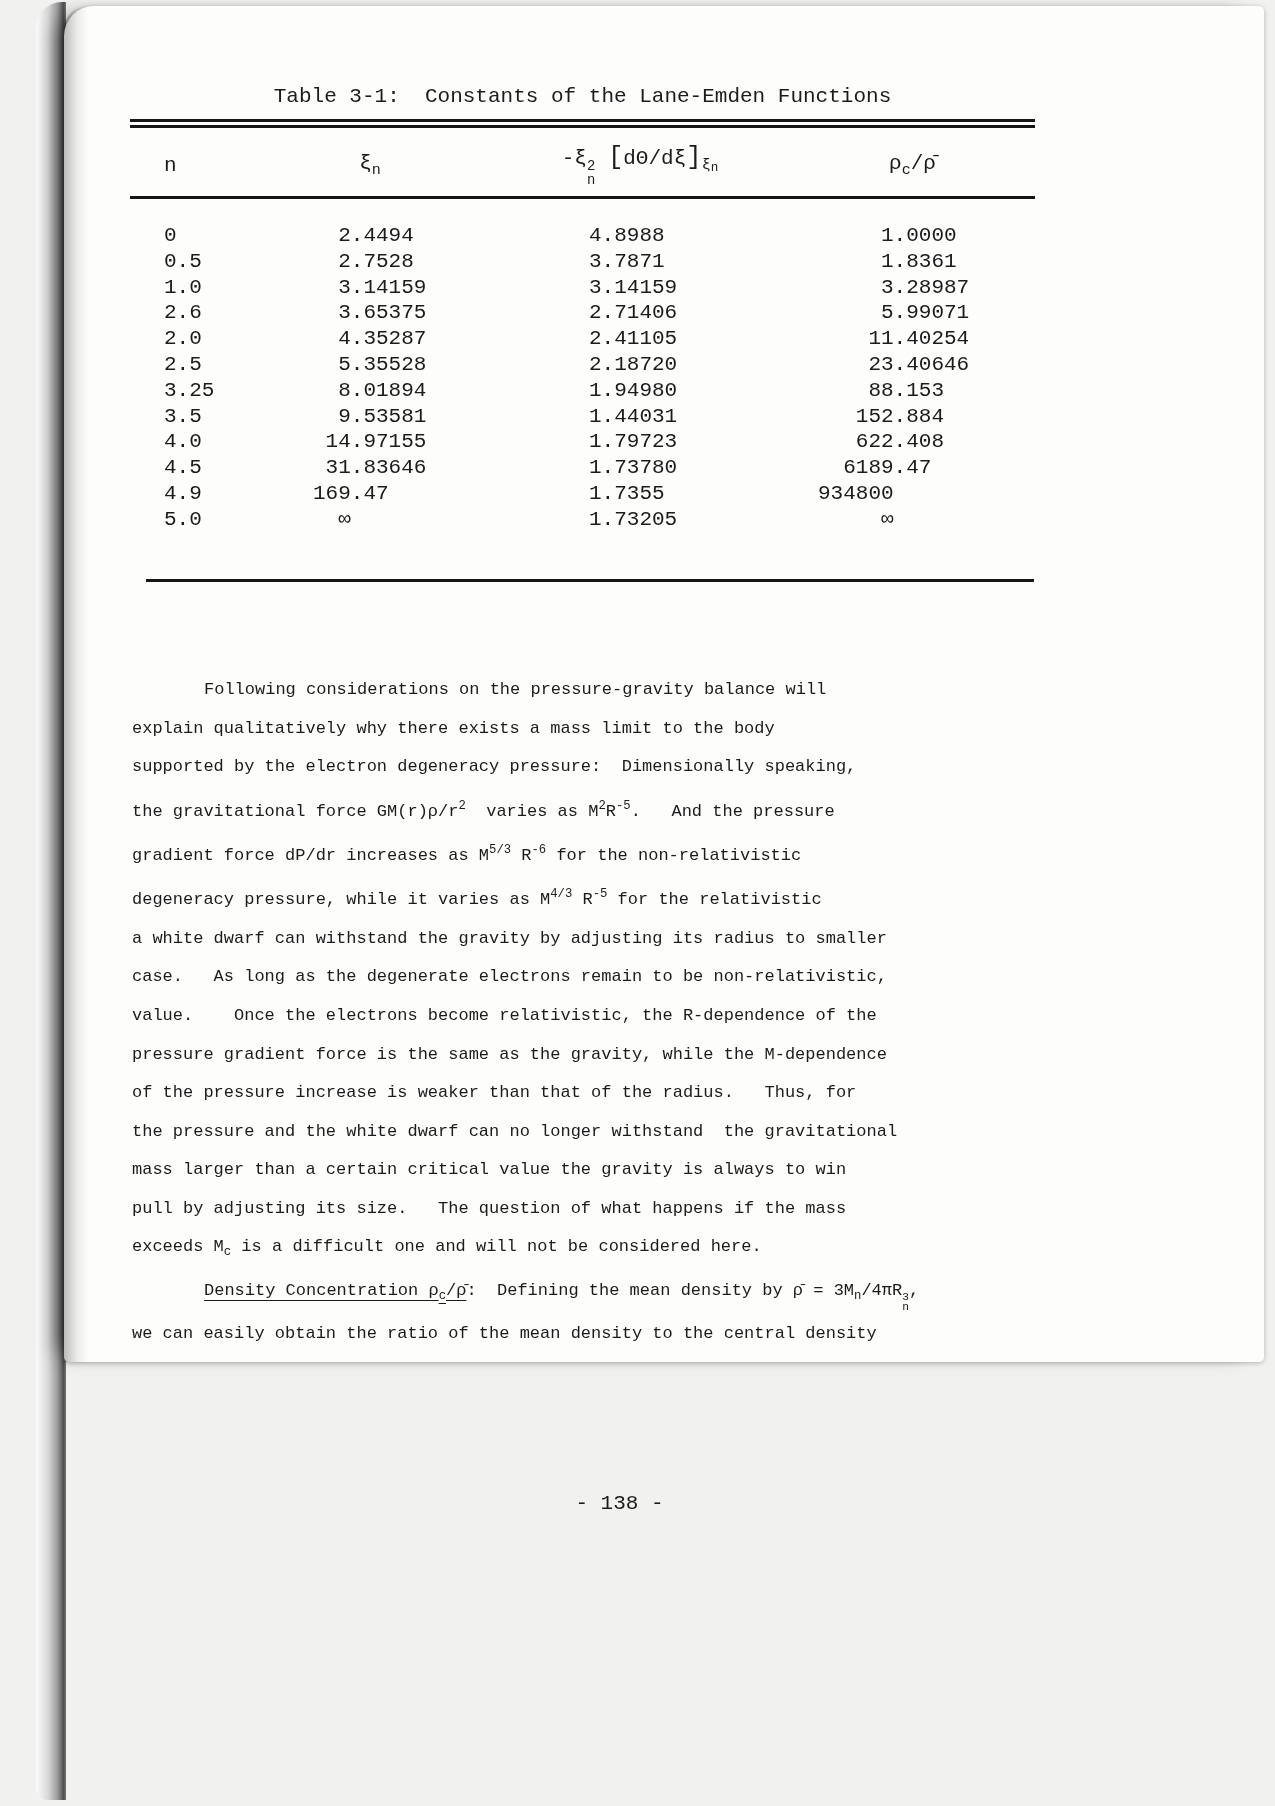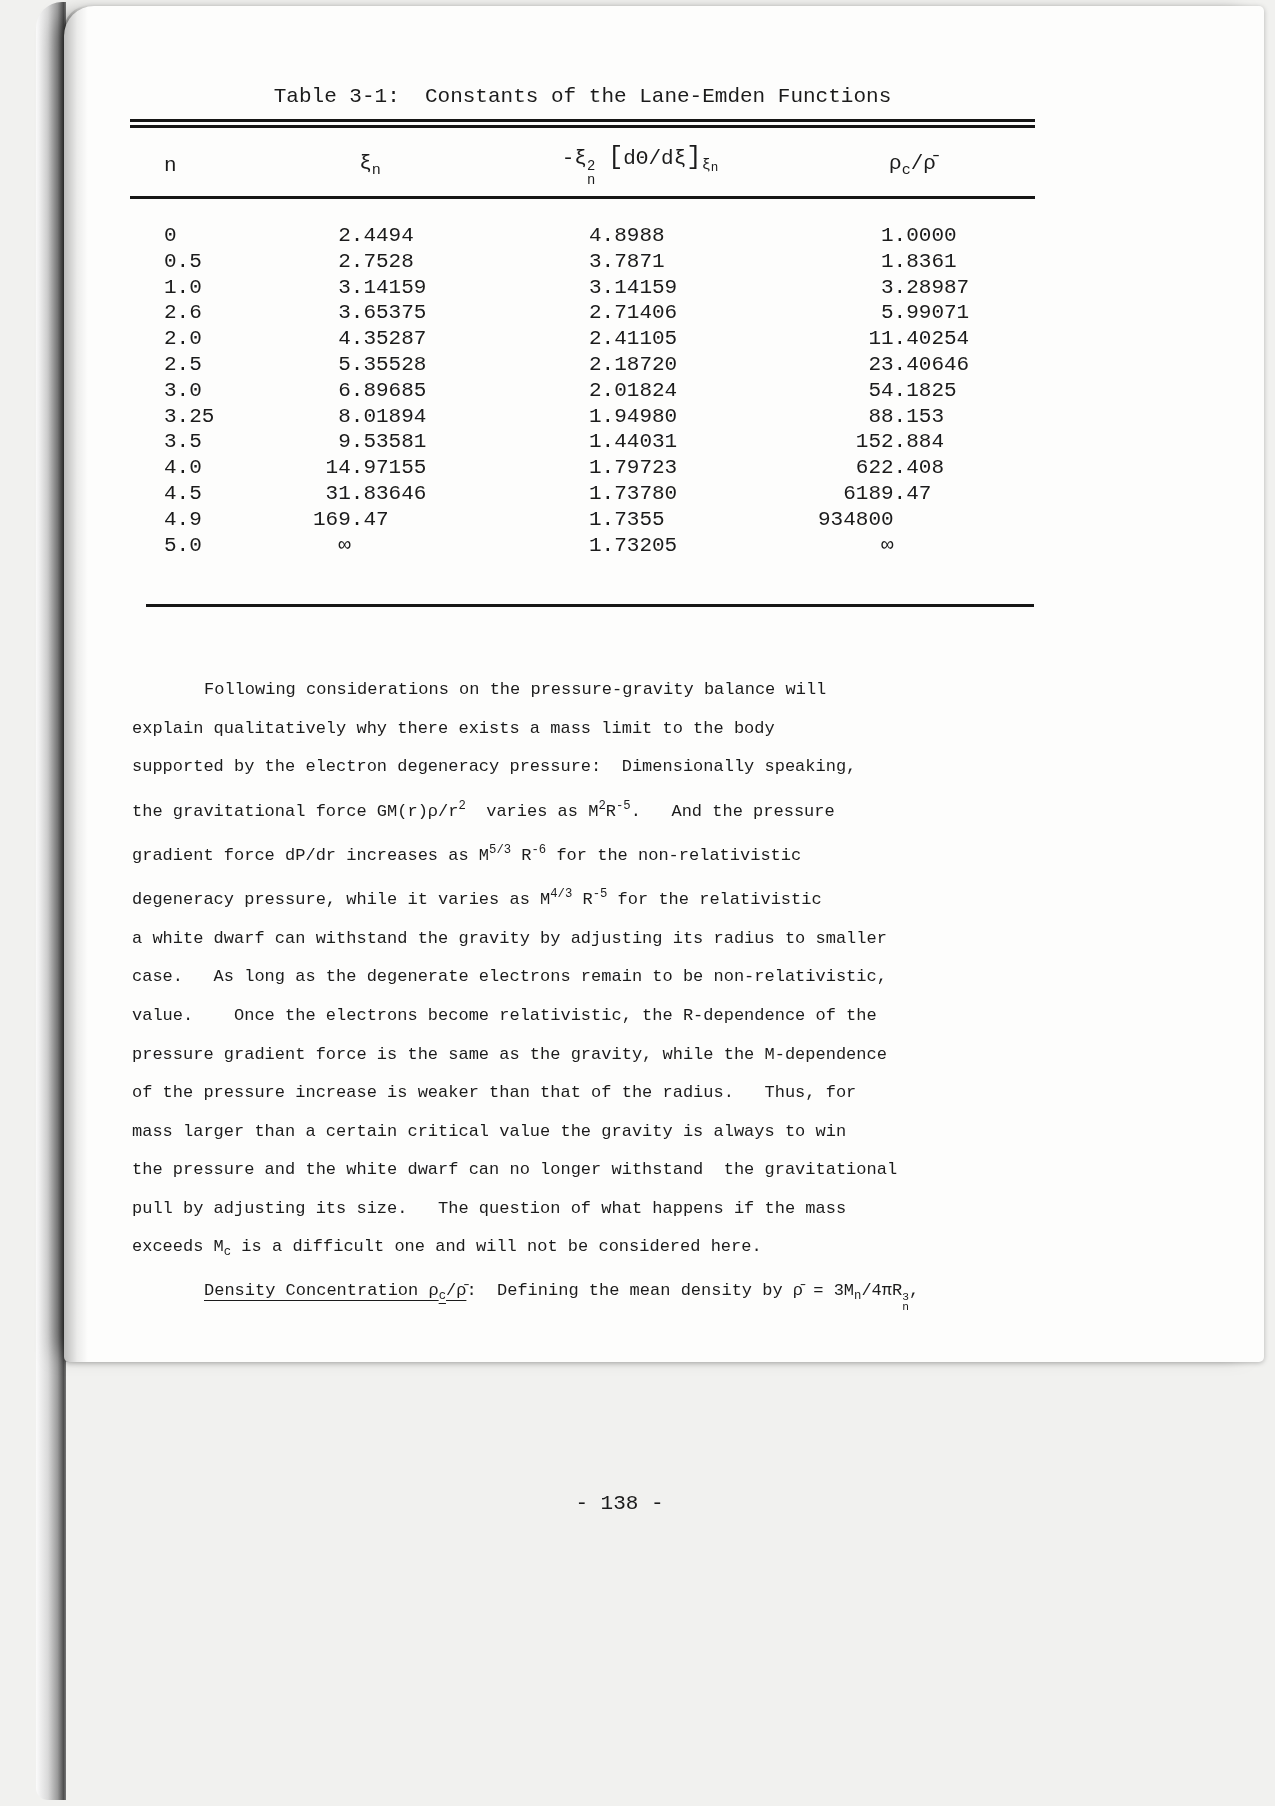--- a/index.html
+++ b/index.html
@@ -118,26 +118,20 @@
           <div class="td col-2">2.41105</div>
           <div class="td col-3"><span class="int">11</span><span class="frac">.40254</span></div>
         </div>
         <div class="tr">
           <div class="td col-0">2.5</div>
           <div class="td col-1"><span class="int">5</span><span class="frac">.35528</span></div>
           <div class="td col-2">2.18720</div>
           <div class="td col-3"><span class="int">23</span><span class="frac">.40646</span></div>
         </div>
         <div class="tr">
-          <div class="td col-0">3.0</div>
-          <div class="td col-1"><span class="int">6</span><span class="frac">.89685</span></div>
-          <div class="td col-2">2.01824</div>
-          <div class="td col-3"><span class="int">54</span><span class="frac">.1825</span></div>
-        </div>
-        <div class="tr">
           <div class="td col-0">3.25</div>
           <div class="td col-1"><span class="int">8</span><span class="frac">.01894</span></div>
           <div class="td col-2">1.94980</div>
           <div class="td col-3"><span class="int">88</span><span class="frac">.153</span></div>
         </div>
         <div class="tr">
           <div class="td col-0">3.5</div>
           <div class="td col-1"><span class="int">9</span><span class="frac">.53581</span></div>
           <div class="td col-2">1.44031</div>
           <div class="td col-3"><span class="int">152</span><span class="frac">.884</span></div>
@@ -175,22 +169,23 @@
       <div class="line"><span>explain qualitatively why there exists a mass limit to the body</span></div>
       <div class="line"><span>supported by the electron degeneracy pressure:  Dimensionally speaking,</span></div>
       <div class="line"><span>the gravitational force GM(r)ρ/r</span><span class="sup">2</span><span>  varies as M</span><span class="sup">2</span><span>R</span><span class="sup">-5</span><span>.   And the pressure</span></div>
       <div class="line"><span>gradient force dP/dr increases as M</span><span class="sup">5/3</span><span> R</span><span class="sup">-6</span><span> for the non-relativistic</span></div>
       <div class="line"><span>degeneracy pressure, while it varies as M</span><span class="sup">4/3</span><span> R</span><span class="sup">-5</span><span> for the relativistic</span></div>
       <div class="line"><span>a white dwarf can withstand the gravity by adjusting its radius to smaller</span></div>
       <div class="line"><span>case.   As long as the degenerate electrons remain to be non-relativistic,</span></div>
       <div class="line"><span>value.    Once the electrons become relativistic, the R-dependence of the</span></div>
       <div class="line"><span>pressure gradient force is the same as the gravity, while the M-dependence</span></div>
       <div class="line"><span>of the pressure increase is weaker than that of the radius.   Thus, for</span></div>
+      <div class="line"><span>the pressure and the white dwarf can no longer withstand  the gravitational</span></div>
       <div class="line"><span>mass larger than a certain critical value the gravity is always to win</span></div>
-      <div class="line"><span>the pressure and the white dwarf can no longer withstand  the gravitational</span></div>
       <div class="line"><span>pull by adjusting its size.   The question of what happens if the mass</span></div>
       <div class="line"><span>exceeds M</span><span class="sub">c</span><span> is a difficult one and will not be considered here.</span></div>
       <div class="line indent"><span class="u">Density Concentration ρ</span><span class="sub u">c</span><span class="u">/ρ̄</span><span>:  Defining the mean density by ρ̄ = 3M</span><span class="sub">n</span><span>/4πR</span><span class="stack"><span class="st-top">3</span><span class="st-bot">n</span></span><span>,</span></div>
+      <div class="line"><span>we can easily obtain the ratio of the mean density to the central density</span></div>
     </div>
 
   <div class="page-number">- 138 -</div>
 
 </div>
 
 </body></html>

